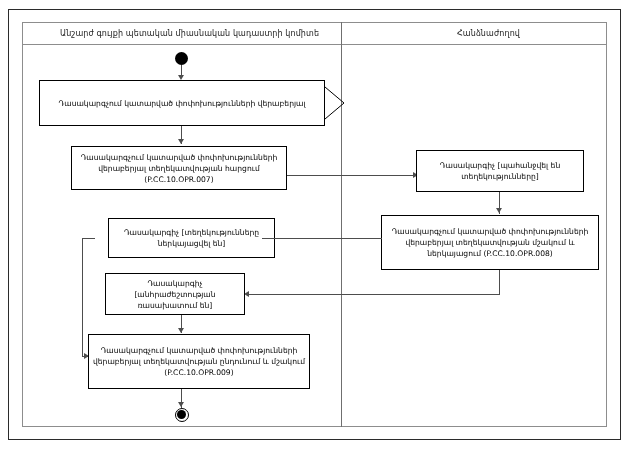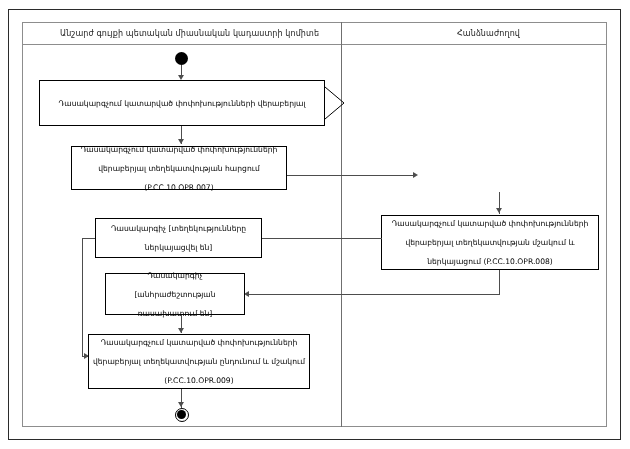--- a/index.html
+++ b/index.html
@@ -75,21 +75,20 @@
     box-sizing: border-box;
     display: flex;
     flex-direction: column;
     align-items: center;
     justify-content: center;
     text-align: right;
     font-size: 7.6px;
     line-height: 11px;
     color: #000000;
     padding: 2px 19px;
-    gap: 8px;
   }
   .node .ln { display: block; white-space: nowrap; }
 
   
   .initial-node {
     position: absolute;
     width: 13px;
     height: 13px;
     border-radius: 50%;
     background: #000000;
@@ -176,35 +175,39 @@
 
   <div class="node" style="left:71px; top:146px; width:216px; height:44px;">
     <span class="ln">Դասակարգչում կատարված փոփոխությունների</span>
     <span class="ln">վերաբերյալ տեղեկատվության հարցում</span>
     <span class="ln">(P.CC.10.OPR.007)</span>
   </div>
 
   <div class="edge h" style="left:287px; top:175px; width:129px;"></div>
   <div class="arrow right" style="left:413px; top:172px;"></div>
 
+  <div class="node" style="left:416px; top:150px; width:168px; height:42px;">
+    <span class="ln">Դասակարգիչ [պահանջվել են</span>
+    <span class="ln">տեղեկությունները]</span>
+  </div>
 
   <div class="edge v" style="left:499px; top:192px; height:22px;"></div>
   <div class="arrow down" style="left:496px; top:208px;"></div>
 
   <div class="node" style="left:381px; top:215px; width:218px; height:55px;">
     <span class="ln">Դասակարգչում կատարված փոփոխությունների</span>
     <span class="ln">վերաբերյալ տեղեկատվության մշակում և</span>
     <span class="ln">ներկայացում (P.CC.10.OPR.008)</span>
   </div>
 
   <div class="edge v" style="left:499px; top:270px; height:24px;"></div>
   <div class="edge h" style="left:247px; top:294px; width:253px;"></div>
   <div class="arrow left" style="left:244px; top:291px;"></div>
 
-  <div class="node" style="left:95px; top:218px; width:167px; height:40px;">
+  <div class="node" style="left:108px; top:218px; width:167px; height:40px;">
     <span class="ln">Դասակարգիչ [տեղեկությունները</span>
     <span class="ln">ներկայացվել են]</span>
   </div>
 
   <div class="edge h" style="left:262px; top:238px; width:120px;"></div>
 
   <div class="edge h" style="left:82px; top:238px; width:13px;"></div>
   <div class="edge v" style="left:82px; top:238px; height:118px;"></div>
   <div class="edge h" style="left:82px; top:356px; width:6px;"></div>
   <div class="arrow right" style="left:84px; top:353px;"></div>

